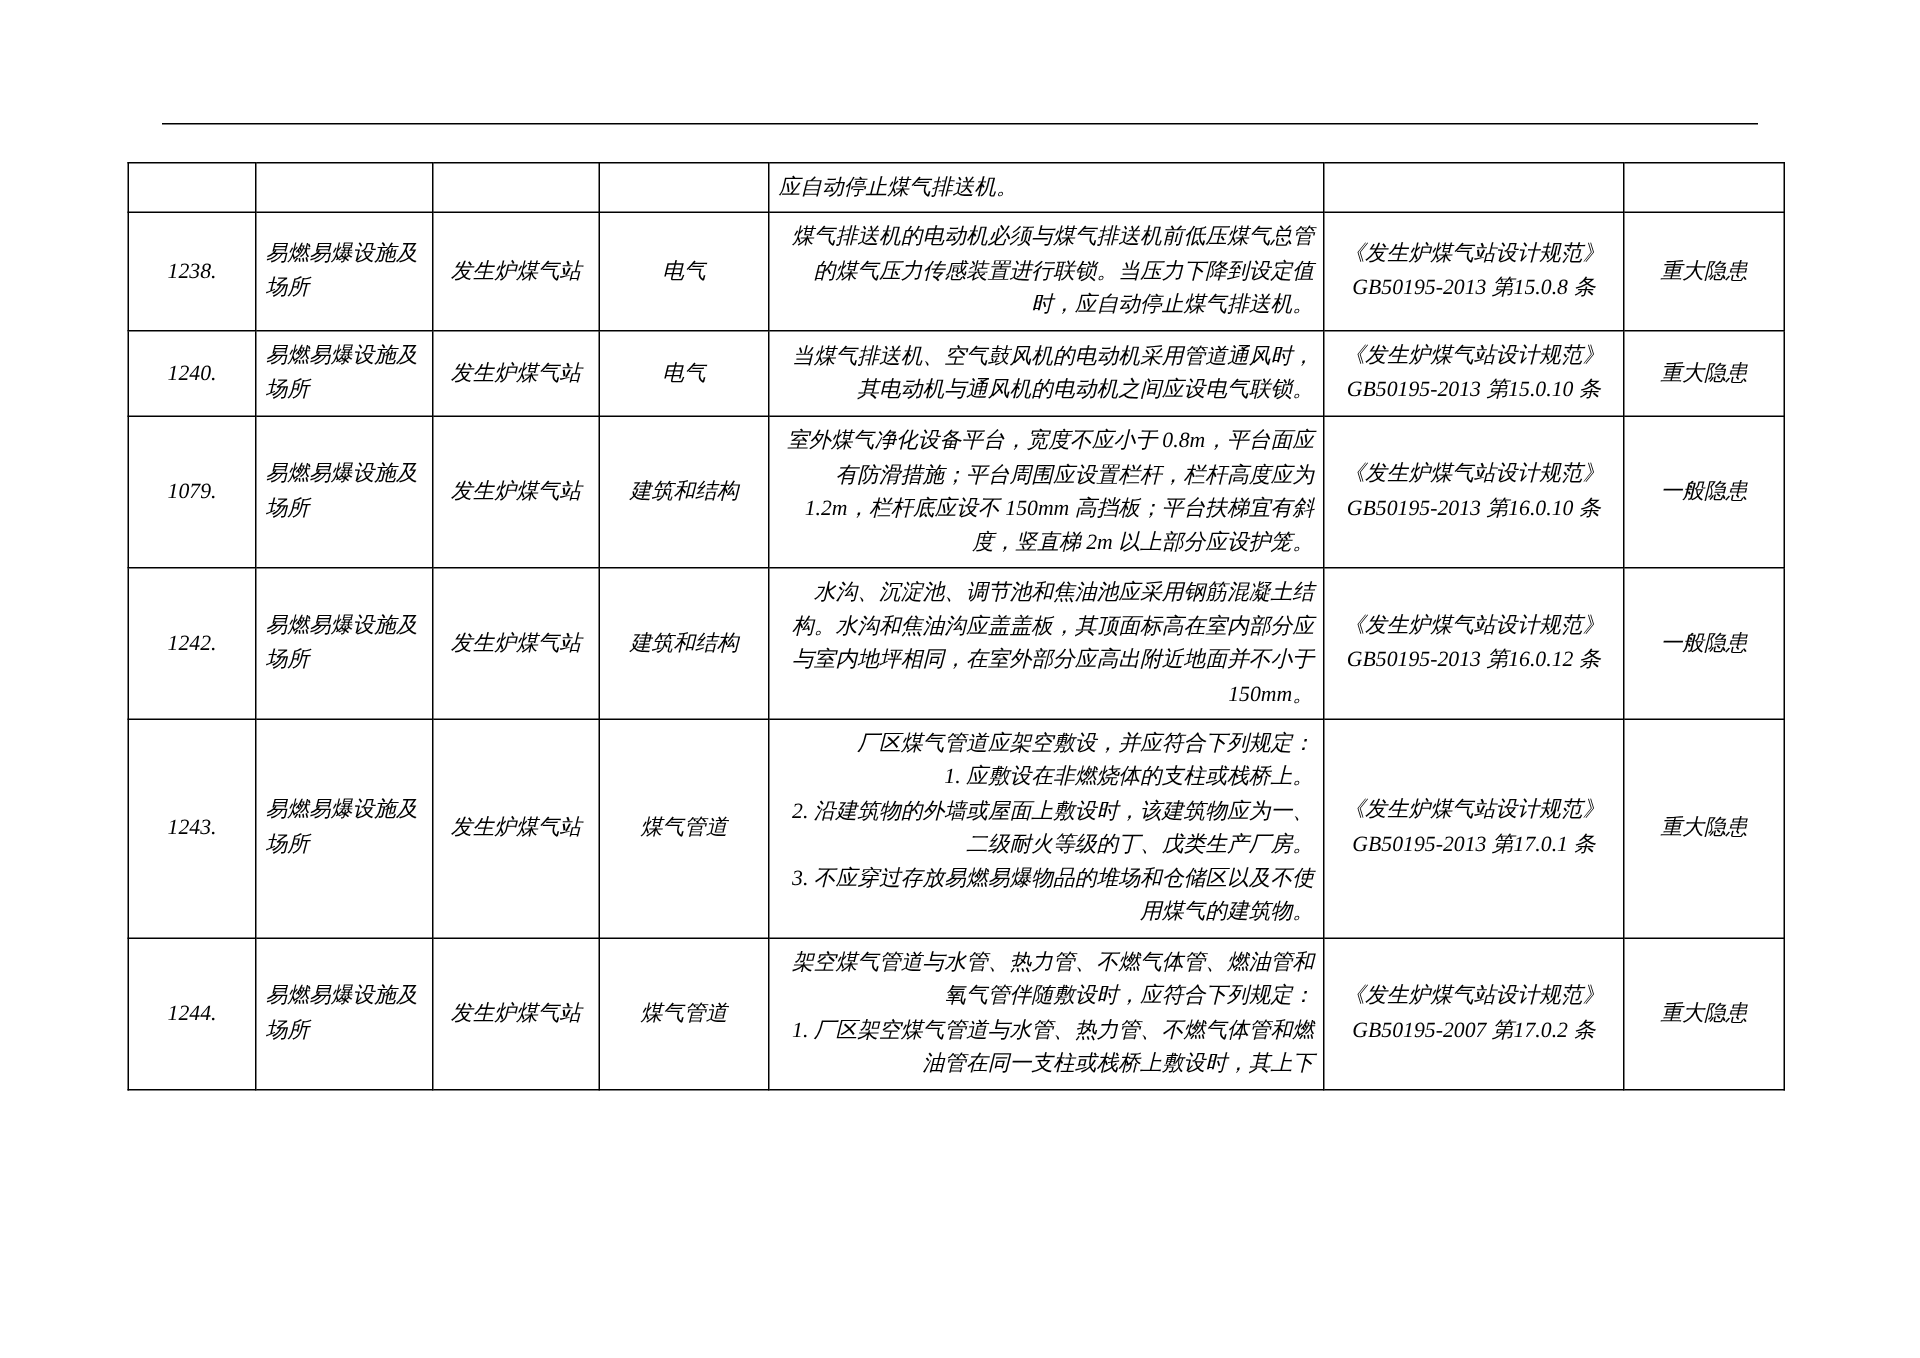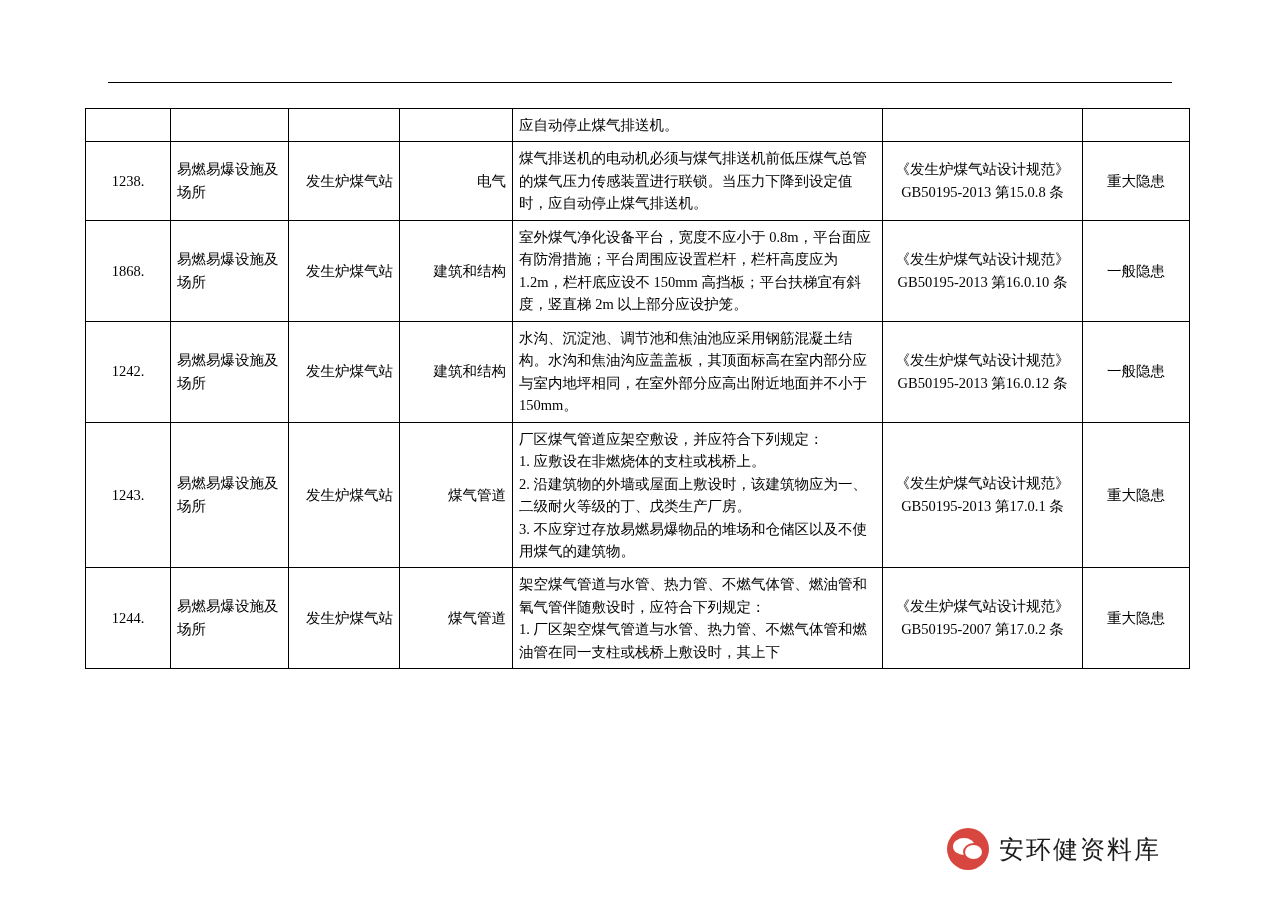--- a/index.html
+++ b/index.html
@@ -13,20 +13,21 @@
     font-family: "Liberation Serif", "DejaVu Serif", serif;
     color: #000000;
     position: relative;
     overflow: hidden;
   }
   .page {
     position: relative;
     width: 1112px;
     height: 905px;
     box-sizing: border-box;
+    font-style: italic;
   }
   .top-rule {
     position: absolute;
     left: 108px;
     top: 82px;
     width: 1064px;
     height: 0;
     border-top: 1px solid #000000;
   }
   .table-wrap {
@@ -53,41 +54,42 @@
   col.c-site    { width: 111px; }
   col.c-type    { width: 113px; }
   col.c-desc    { width: 370px; }
   col.c-ref     { width: 200px; }
   col.c-level   { width: 107px; }
 
   td.no, td.cat, td.site, td.type, td.level {
     text-align: center;
   }
   td.cat, td.site, td.type {
-    text-align: right;
+    text-align: center;
     padding-left: 10px;
   }
   td.cat {
     text-align: center;
     margin-left: 32px;
   }
   td.desc {
     text-align: left;
     padding: 6px 8px;
   }
   td.ref {
     text-align: center;
     padding: 6px 10px;
   }
   td.level {
     text-align: center;
   }
   .desc-line {
     display: block;
     white-space: pre-wrap;
+    text-align: right;
   }
   .cat-inner {
     display: inline-block;
     text-align: left;
     line-height: 1.6;
   }
   .ref-inner {
     display: block;
     line-height: 1.6;
   }
@@ -178,23 +180,36 @@
           <td class="desc">
               <span class="desc-line">煤气排送机的电动机必须与煤气排送机前低压煤气总管的煤气压力传感装置进行联锁。当压力下降到设定值时，应自动停止煤气排送机。</span>
             </td>
           <td class="ref">
               <span class="ref-inner">《发生炉煤气站设计规范》GB50195-2013 第15.0.8 条</span>
             </td>
           <td class="level">重大隐患</td>
         </tr>
 
 
-
-        <tr>
-          <td class="no">1868.</td>
+        <tr>
+          <td class="no">1240.</td>
+          <td class="cat"><span class="cat-inner">易燃易爆设施及场所</span></td>
+          <td class="site">发生炉煤气站</td>
+          <td class="type">电气</td>
+          <td class="desc">
+              <span class="desc-line">当煤气排送机、空气鼓风机的电动机采用管道通风时，其电动机与通风机的电动机之间应设电气联锁。</span>
+            </td>
+          <td class="ref">
+              <span class="ref-inner">《发生炉煤气站设计规范》GB50195-2013 第15.0.10 条</span>
+            </td>
+          <td class="level">重大隐患</td>
+        </tr>
+
+        <tr>
+          <td class="no">1079.</td>
           <td class="cat"><span class="cat-inner">易燃易爆设施及场所</span></td>
           <td class="site">发生炉煤气站</td>
           <td class="type">建筑和结构</td>
           <td class="desc">
               <span class="desc-line">室外煤气净化设备平台，宽度不应小于 0.8m，平台面应有防滑措施；平台周围应设置栏杆，栏杆高度应为 1.2m，栏杆底应设不 150mm 高挡板；平台扶梯宜有斜度，竖直梯 2m 以上部分应设护笼。</span>
             </td>
           <td class="ref">
               <span class="ref-inner">《发生炉煤气站设计规范》GB50195-2013 第16.0.10 条</span>
             </td>
           <td class="level">一般隐患</td>
@@ -242,18 +257,14 @@
             </td>
           <td class="ref">
               <span class="ref-inner">《发生炉煤气站设计规范》GB50195-2007 第17.0.2 条</span>
             </td>
           <td class="level">重大隐患</td>
         </tr>
       </tbody>
     </table>
   </div>
 
-  <div class="footer-logo">
-    <div class="wechat-badge"></div>
-    <div class="footer-text">安环健资料库</div>
-  </div>
 
 </div>
 
 </body></html>

